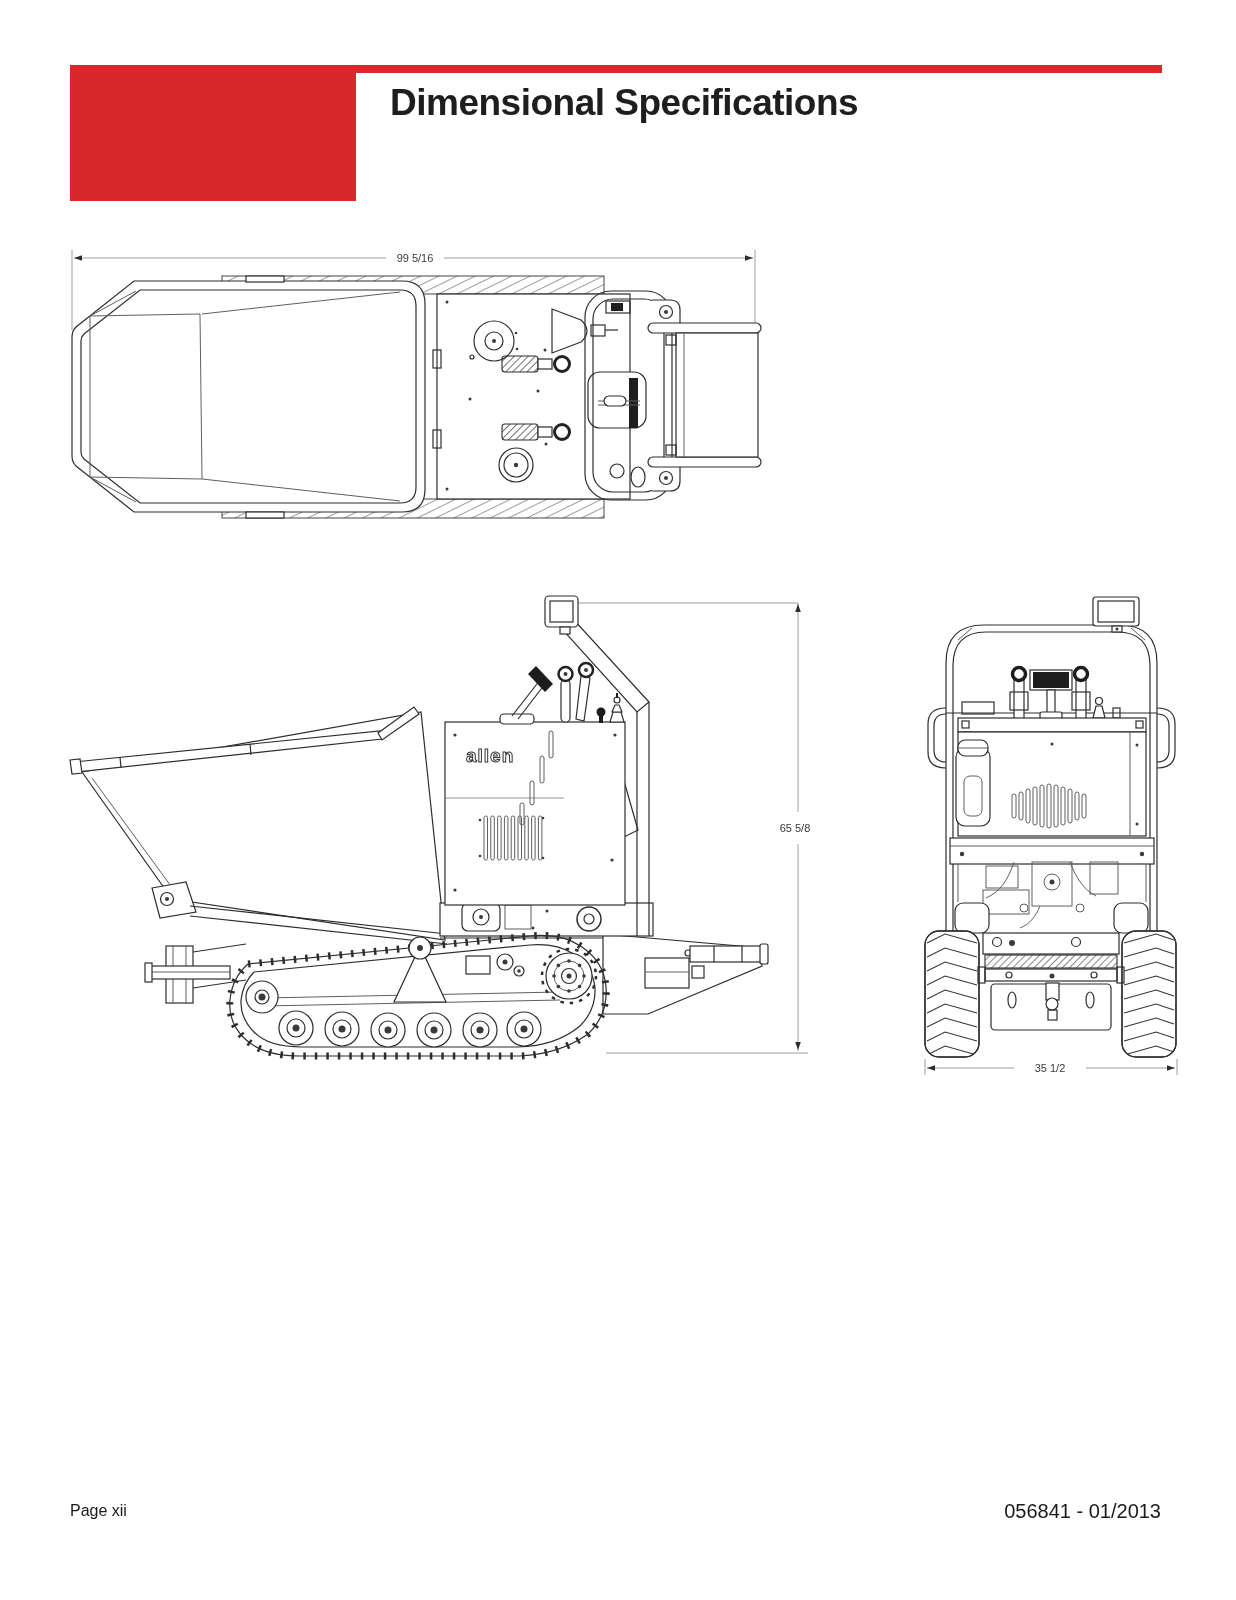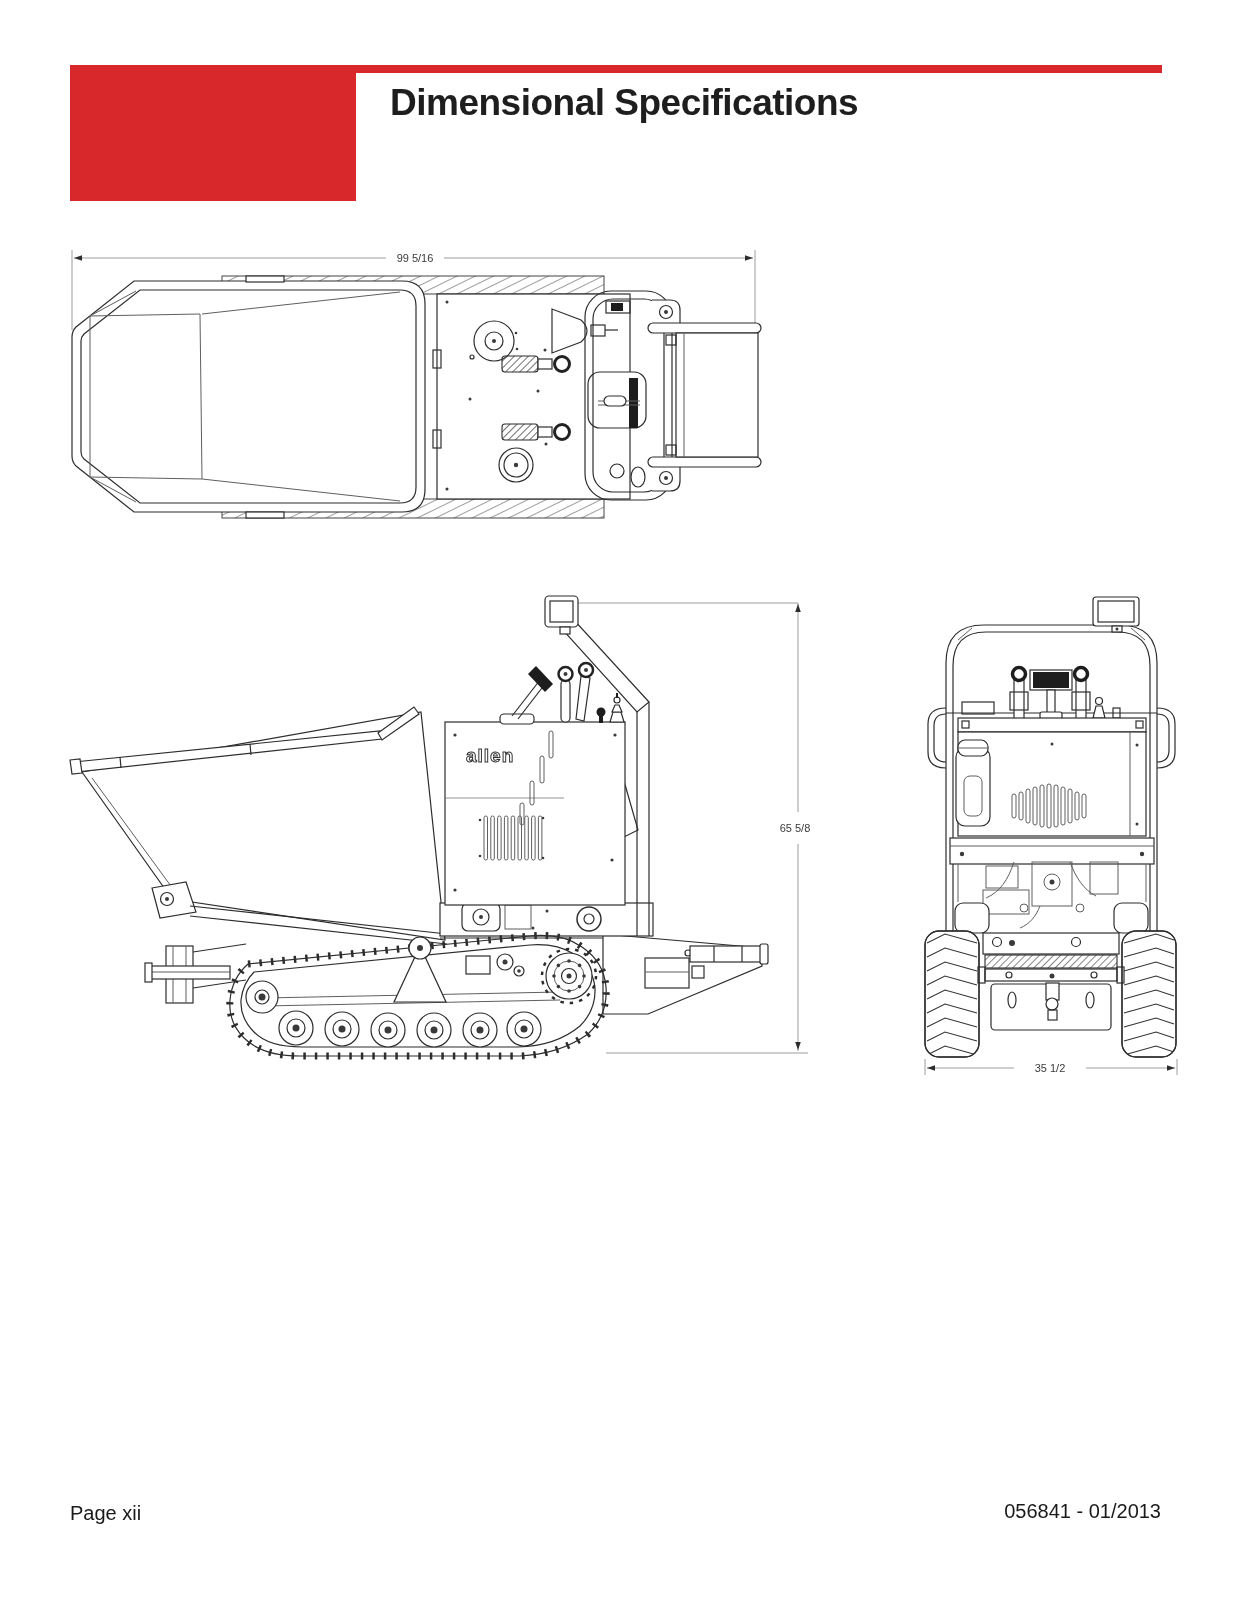--- a/index.html
+++ b/index.html
@@ -3,21 +3,21 @@
 <meta charset="utf-8">
 <style>
   html,body{margin:0;padding:0;background:#e8e8e8;}
   .page{position:relative;width:1236px;height:1600px;background:#ffffff;
         font-family:"Liberation Sans", sans-serif;overflow:hidden;}
   .accent-bar{position:absolute;left:70px;top:65px;width:1092px;height:8px;background:#d9282b;}
   .accent-block{position:absolute;left:70px;top:65px;width:286px;height:136px;background:#d9282b;}
   .page-title{position:absolute;left:390px;top:82px;font-size:37px;font-weight:700;
               color:#1e1e1e;letter-spacing:-0.5px;white-space:nowrap;}
   .drawing{position:absolute;}
-  .footer-left{position:absolute;left:70px;top:1502px;font-size:20px;color:#1a1a1a;}
+  .footer-left{position:absolute;left:70px;top:1502px;font-size:16px;color:#1a1a1a;}
   .footer-right{position:absolute;right:75px;top:1500px;font-size:20px;color:#1a1a1a;}
   svg{display:block;}
   .ln{stroke:#2d2d2d;stroke-width:1.2;fill:none;}
   .lnw{stroke:#2d2d2d;stroke-width:1.2;fill:#ffffff;}
   .lt{stroke:#5f5f5f;stroke-width:1;fill:none;}
   .dim{stroke:#9d9d9d;stroke-width:1;fill:none;}
   .dimtxt{font-family:"Liberation Sans",sans-serif;font-size:11px;fill:#3a3a3a;}
   .dot{fill:#3a3a3a;stroke:none;}
   .dk{fill:#1d1d1d;stroke:none;}
 </style>

